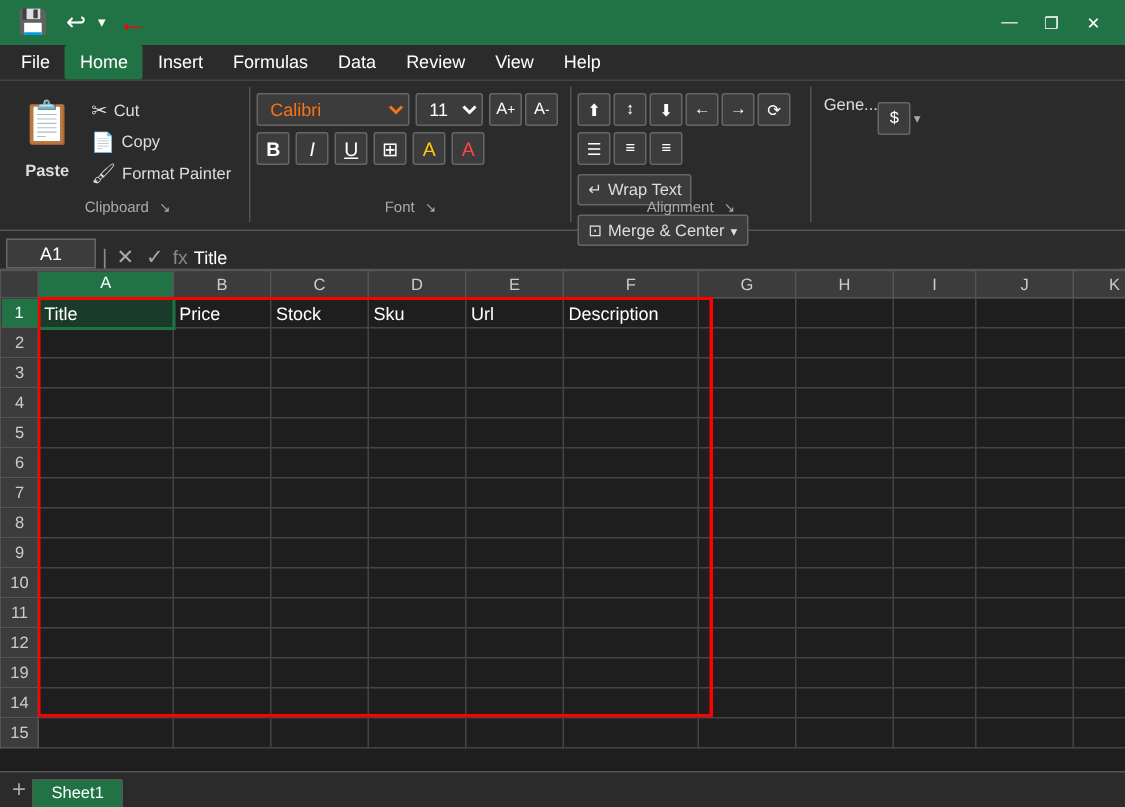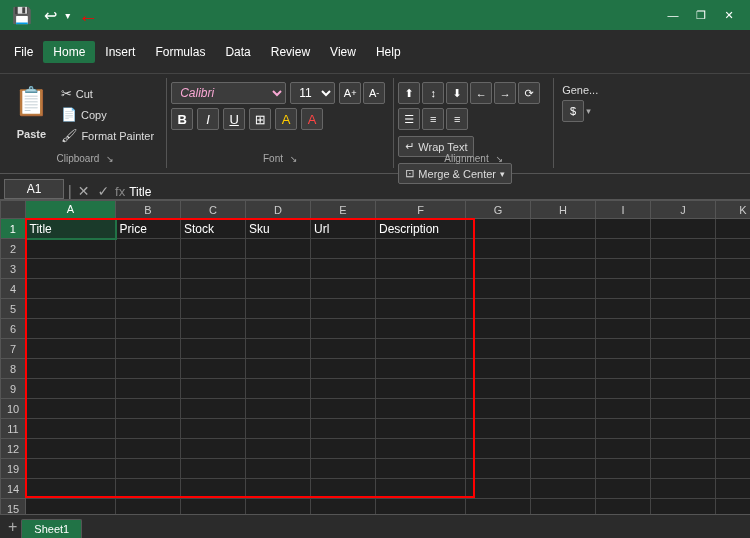--- a/index.html
+++ b/index.html
@@ -56,23 +56,22 @@
       cursor: pointer;
       font-size: 11px;
       display: flex;
       align-items: center;
       justify-content: center;
     }
 
     
     .menu-bar {
       background: #2b2b2b;
-      height: 44px;
-      display: flex;
-      align-items: center;
+      height: 24px;
+      display: flex;
       padding: 0 4px;
       border-bottom: 1px solid #444;
     }
     .menu-item {
       padding: 4px 10px;
       cursor: pointer;
       font-size: 12px;
       color: #ffffff;
       border-radius: 2px;
     }
@@ -179,27 +178,26 @@
       gap: 4px;
     }
     .font-row2 {
       display: flex;
       align-items: center;
       gap: 4px;
     }
     .font-name-select {
       background: #3c3c3c;
       border: 1px solid #666;
-      color: #f9a8d4;
+      color: #f97316;
       font-size: 12px;
       padding: 2px 4px;
-      width: 115px;
+      width: 102px;
       border-radius: 2px;
       cursor: pointer;
-      font-style: italic;
     }
     .font-size-select {
       background: #3c3c3c;
       border: 1px solid #666;
       color: white;
       font-size: 12px;
       padding: 2px 4px;
       width: 45px;
       border-radius: 2px;
       cursor: pointer;
@@ -272,21 +270,21 @@
       border-radius: 2px;
       font-size: 11px;
       color: #ddd;
       background: #3c3c3c;
       border: 1px solid #666;
     }
 
     
     .general-area {
       display: flex;
-      flex-direction: column;
+      flex-direction: row;
       padding: 4px;
     }
 
     
     .formula-bar {
       background: #2b2b2b;
       height: 26px;
       display: flex;
       align-items: flex-end;
       border-bottom: 1px solid #555;

